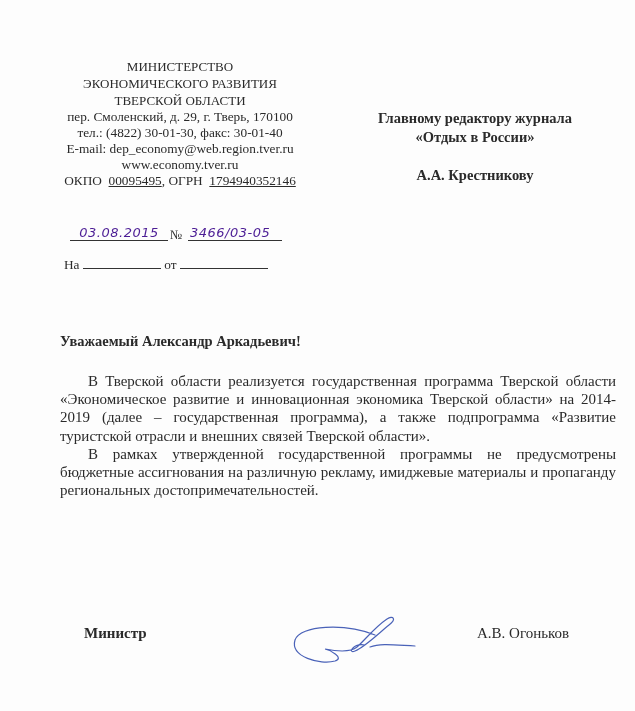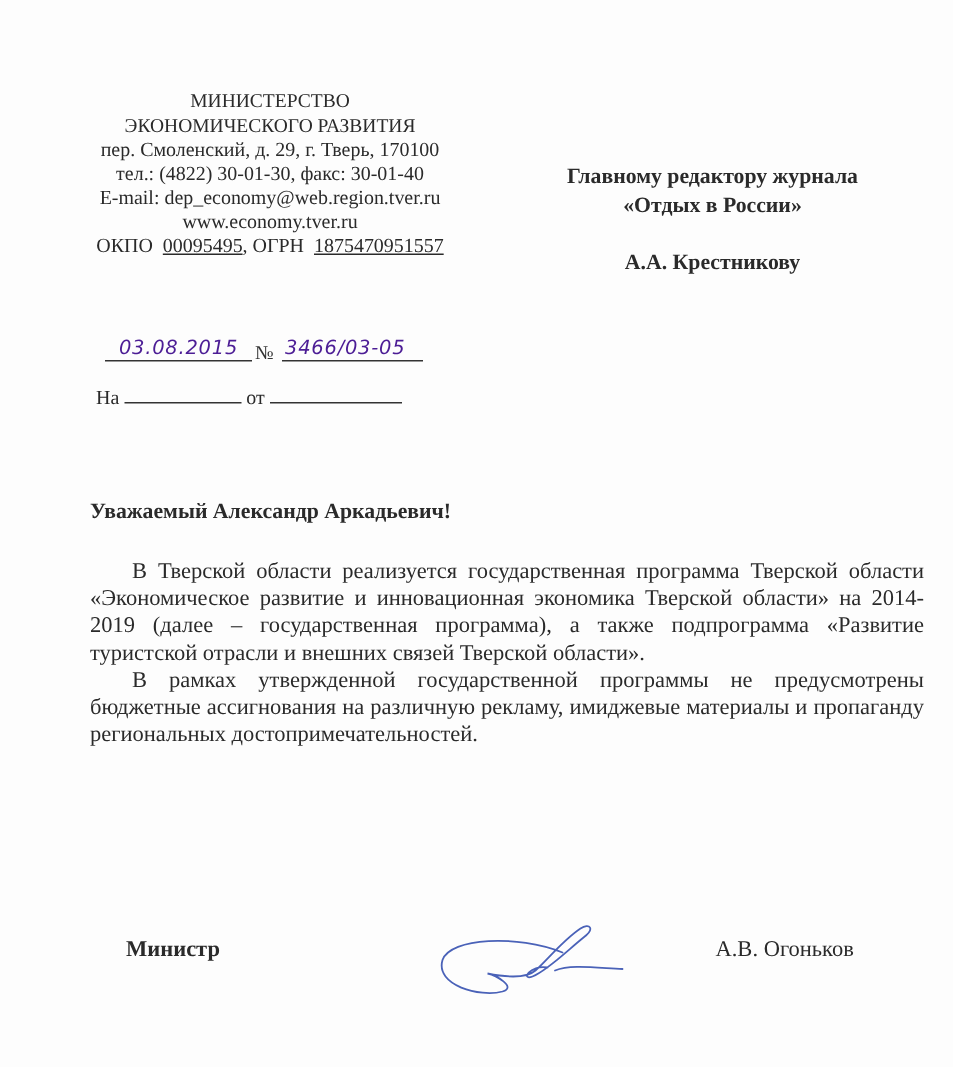--- a/index.html
+++ b/index.html
@@ -25,29 +25,30 @@
   .sig-title { left: 84px; top: 625px; font-weight: bold; font-size: 15px; }
   .sig-name { left: 477px; top: 625px; font-weight: normal; font-size: 15px; }
   .signature { left: 275px; top: 605px; width: 160px; height: 70px; }
 </style>
 </head>
 <body>
 
 <div class="abs sender">
   <div class="org">МИНИСТЕРСТВО</div>
   <div class="org">ЭКОНОМИЧЕСКОГО РАЗВИТИЯ</div>
+  <div class="org">ТВЕРСКОЙ ОБЛАСТИ</div>
   <div>пер. Смоленский, д. 29, г. Тверь, 170100</div>
   <div>тел.: (4822) 30-01-30, факс: 30-01-40</div>
   <div>E-mail: dep_economy@web.region.tver.ru</div>
   <div>www.economy.tver.ru</div>
   <div>
     <span>ОКПО</span>&nbsp;
     <span class="u">00095495</span>,
     <span>ОГРН</span>&nbsp;
-    <span class="u">1875470951557</span>
+    <span class="u">1794940352146</span>
   </div>
 </div>
 
 <div class="abs regline">
   <span class="reg-date hand">03.08.2015</span>
   <span class="reg-no-label">№</span>
   <span class="reg-no hand">3466/03-05</span>
 </div>
 
 <div class="abs naline">

